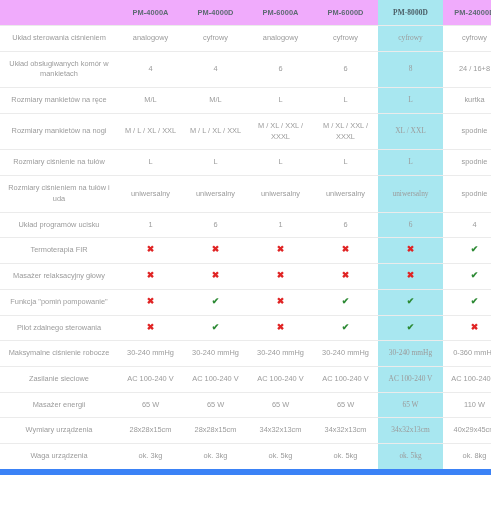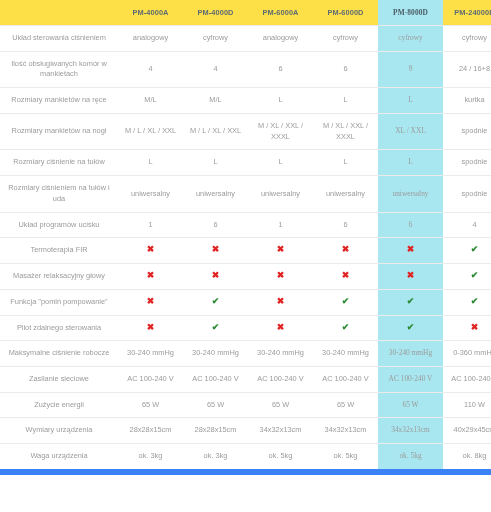--- a/index.html
+++ b/index.html
@@ -24,21 +24,21 @@
 
   thead th {
     font-size: 7.4px;
     font-weight: bold;
     color: #5d6a72;
     letter-spacing: 0.1px;
     text-align: center;
     padding: 8px 2px 8px 2px;
     vertical-align: middle;
     border-bottom: 1px solid #ebebeb;
-    background: #fde047;
+    background: #f0abfc;
     white-space: nowrap;
   }
   thead th.feature-head {
     border-bottom: 1px solid #ebebeb;
   }
   tbody td {
     font-size: 7.4px;
     color: #9b9b9b;
     text-align: center;
     vertical-align: middle;
@@ -101,21 +101,21 @@
       <tr>
         <td class="feature-cell">Układ sterowania ciśnieniem</td>
         <td>analogowy</td>
         <td>cyfrowy</td>
         <td>analogowy</td>
         <td>cyfrowy</td>
         <td class="hl">cyfrowy</td>
         <td>cyfrowy</td>
       </tr>
       <tr>
-        <td class="feature-cell">Ilość obsługiwanych komór w mankietach</td>
+        <td class="feature-cell">Układ obsługiwanych komór w mankietach</td>
         <td>4</td>
         <td>4</td>
         <td>6</td>
         <td>6</td>
         <td class="hl">8</td>
         <td>24 / 16+8</td>
       </tr>
       <tr>
         <td class="feature-cell">Rozmiary mankietów na ręce</td>
         <td>M/L</td>
@@ -209,21 +209,21 @@
       <tr>
         <td class="feature-cell">Zasilanie sieciowe</td>
         <td>AC 100-240 V</td>
         <td>AC 100-240 V</td>
         <td>AC 100-240 V</td>
         <td>AC 100-240 V</td>
         <td class="hl">AC 100-240 V</td>
         <td>AC 100-240 V</td>
       </tr>
       <tr>
-        <td class="feature-cell">Zużycie energii</td>
+        <td class="feature-cell">Masażer energii</td>
         <td>65 W</td>
         <td>65 W</td>
         <td>65 W</td>
         <td>65 W</td>
         <td class="hl">65 W</td>
         <td>110 W</td>
       </tr>
       <tr>
         <td class="feature-cell">Wymiary urządzenia</td>
         <td>28x28x15cm</td>

